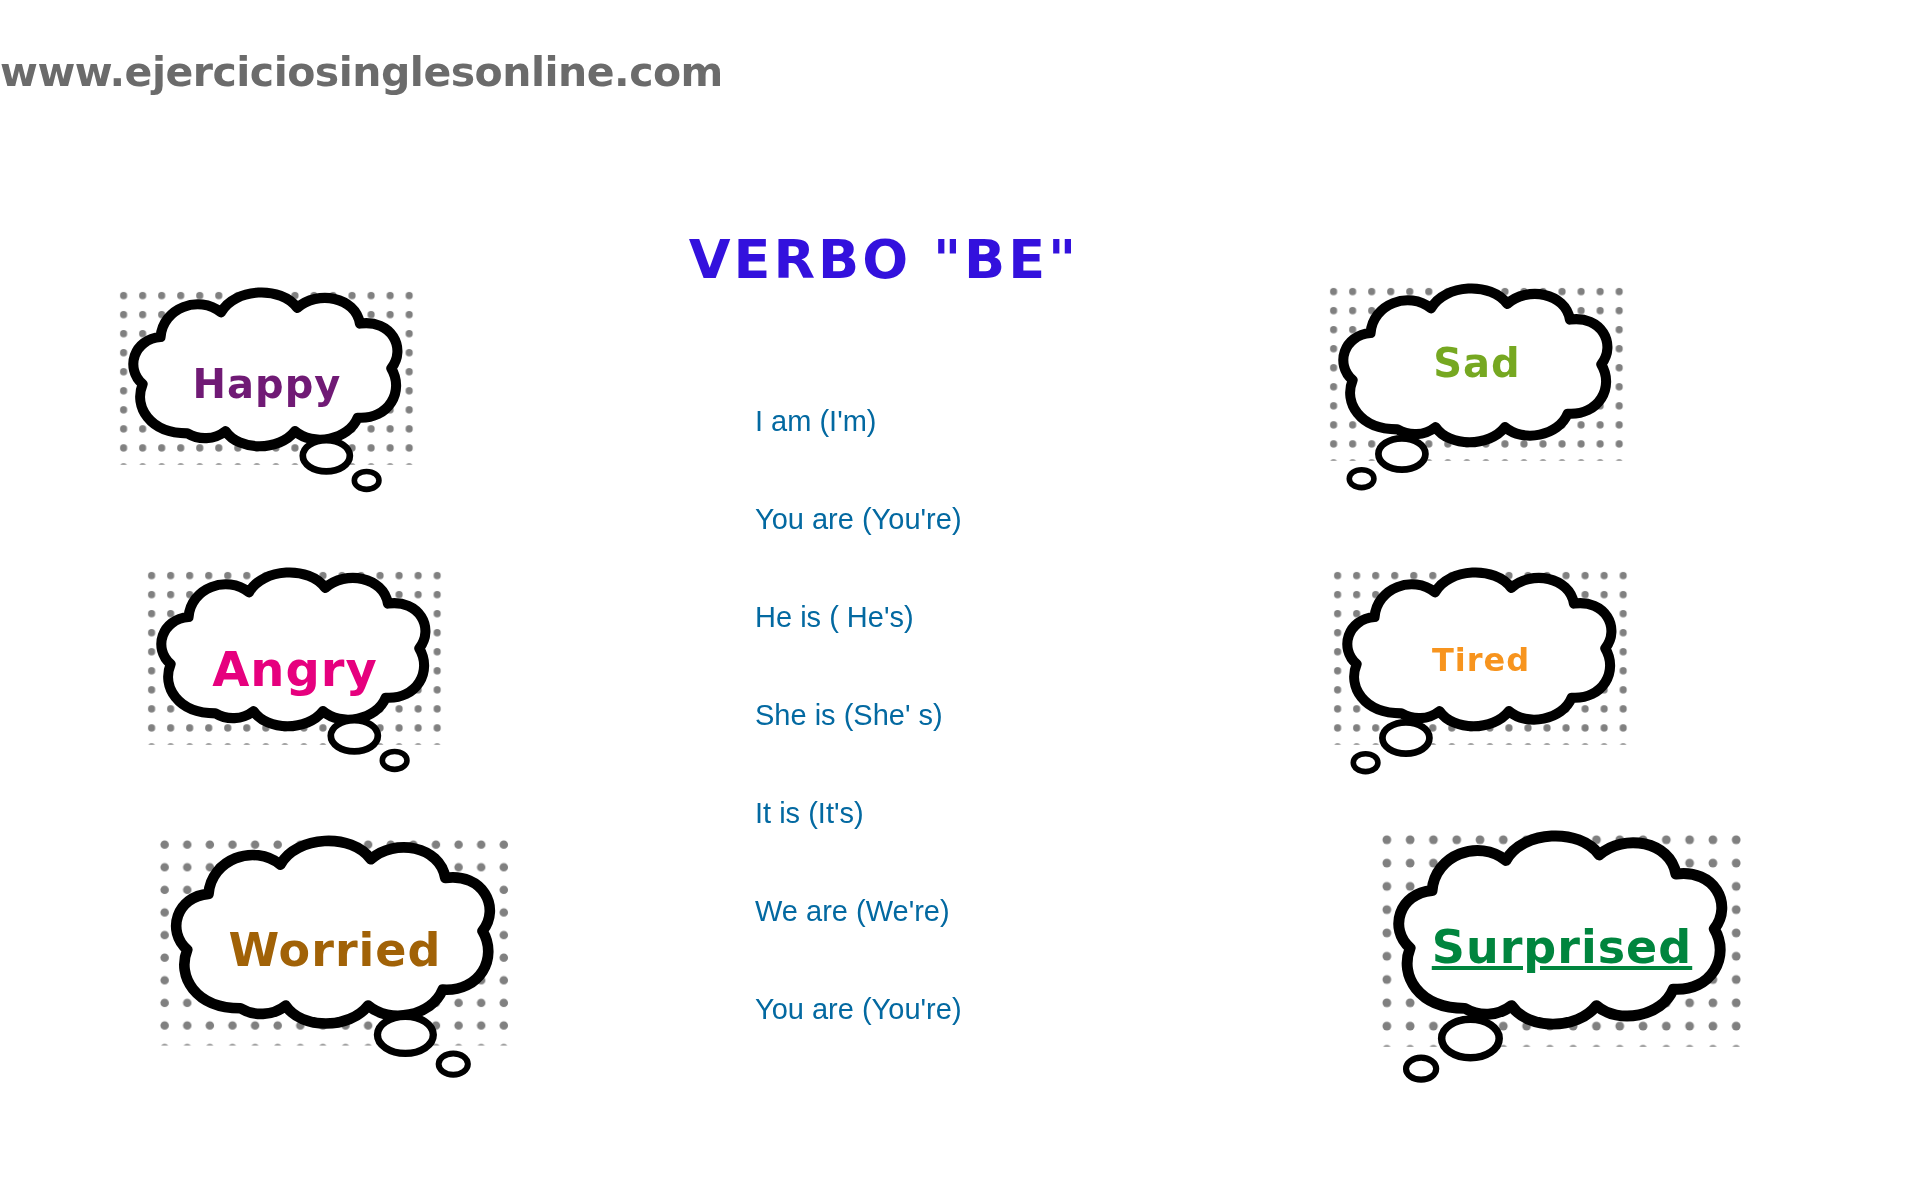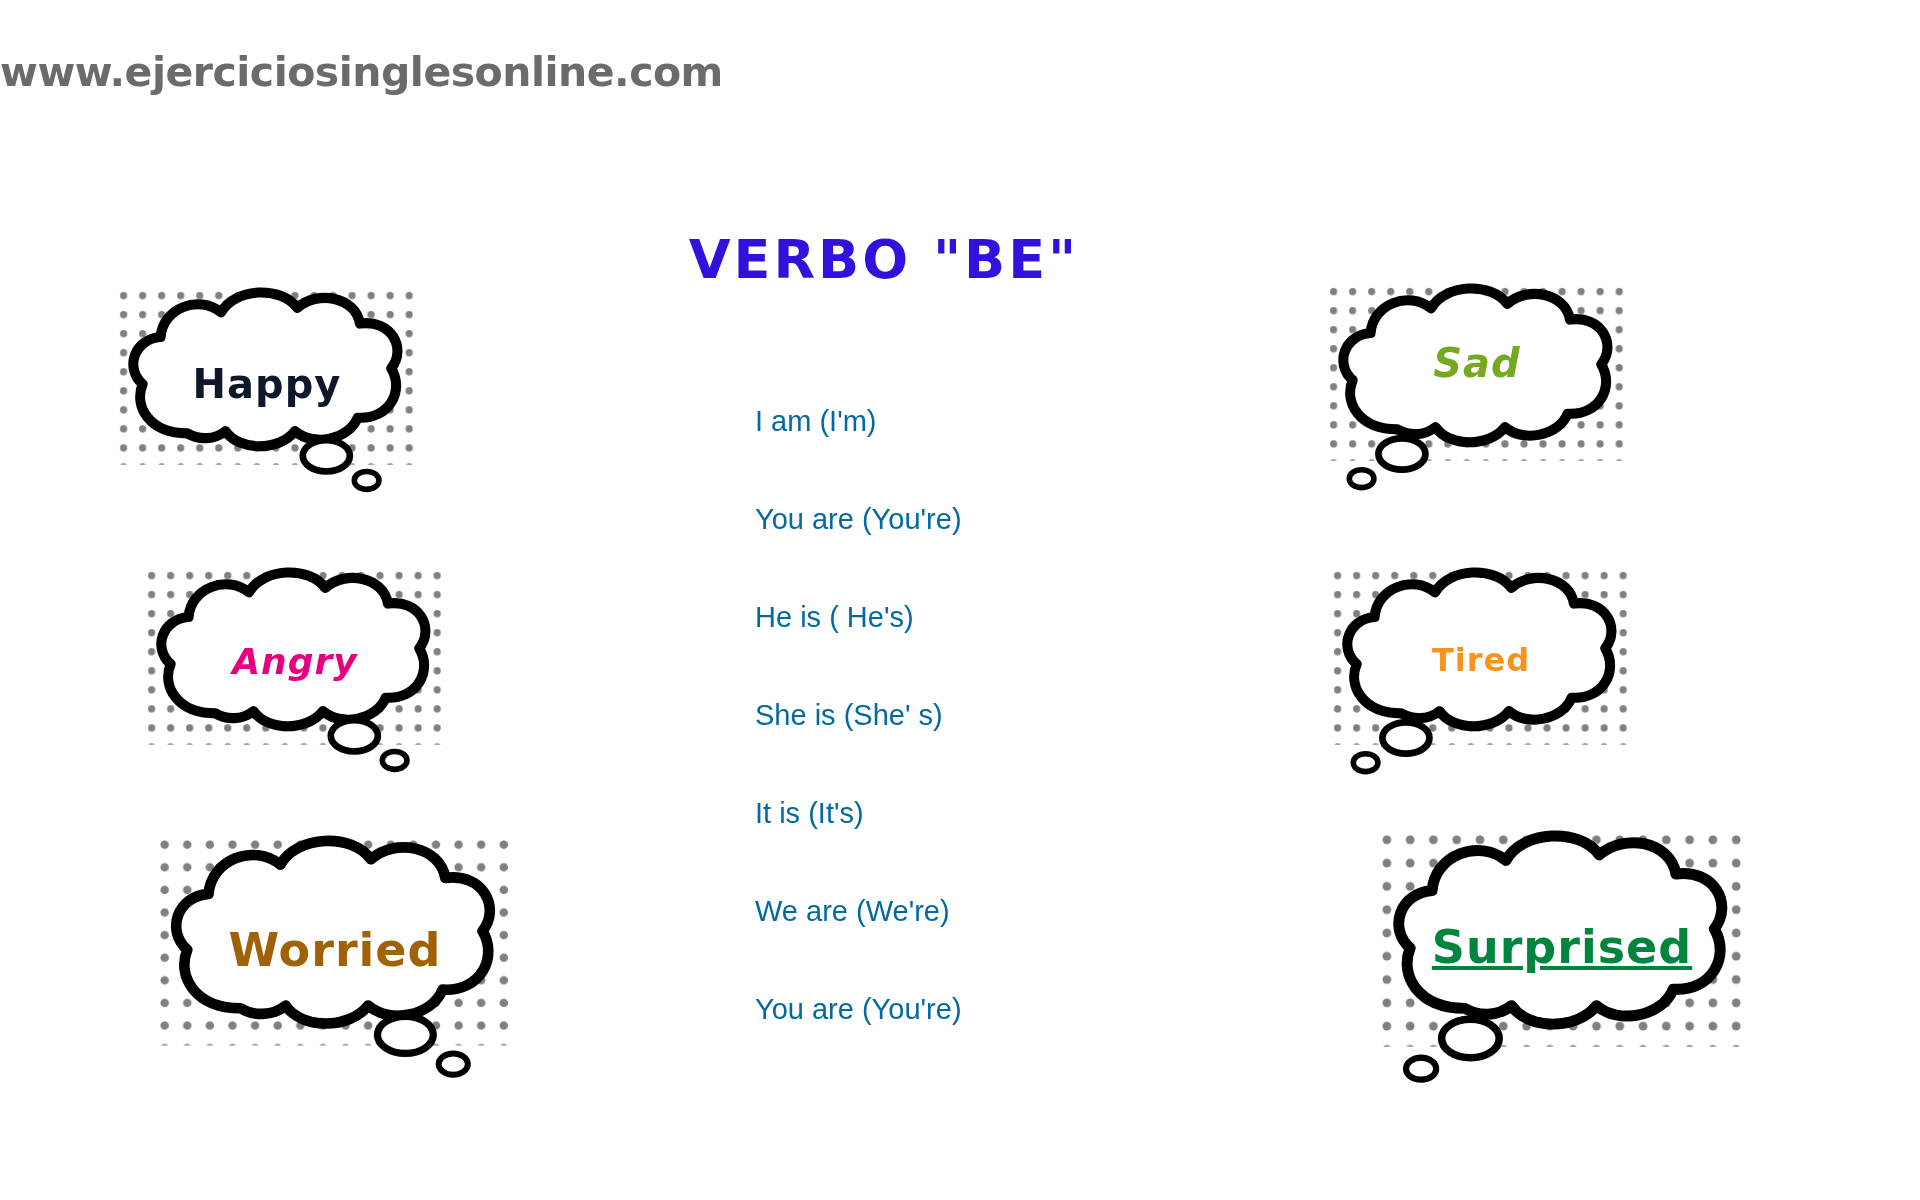--- a/index.html
+++ b/index.html
@@ -123,34 +123,34 @@
 <div class="bubble" style="left:112px; top:282px;">
   <svg width="310" height="230" viewBox="0 0 310 230">
     <g transform="translate(6,8) scale(1.12)">
       <rect x="-4" y="-6" width="268" height="162" fill="url(#halftone)"></rect>
       <use href="#cloudShape" fill="#ffffff"></use>
       <use href="#cloudShape" fill="none" stroke="#000000" stroke-width="9" stroke-linejoin="round"></use>
       <ellipse cx="186" cy="148" rx="21" ry="14" fill="#ffffff" stroke="#000000" stroke-width="6"></ellipse>
       <ellipse cx="222" cy="170" rx="11" ry="8" fill="#ffffff" stroke="#000000" stroke-width="5"></ellipse>
     </g>
   </svg>
-  <div class="bubble-label" style="top:79px; color:#0f172a; font-size:40px;">Happy</div>
+  <div class="bubble-label" style="top:79px; color:#701a75; font-size:40px;">Happy</div>
 </div>
 
 <div class="bubble" style="left:140px; top:562px;">
   <svg width="310" height="230" viewBox="0 0 310 230">
     <g transform="translate(6,8) scale(1.12)">
       <rect x="-4" y="-6" width="268" height="162" fill="url(#halftone)"></rect>
       <use href="#cloudShape" fill="#ffffff"></use>
       <use href="#cloudShape" fill="none" stroke="#000000" stroke-width="9" stroke-linejoin="round"></use>
       <ellipse cx="186" cy="148" rx="21" ry="14" fill="#ffffff" stroke="#000000" stroke-width="6"></ellipse>
       <ellipse cx="222" cy="170" rx="11" ry="8" fill="#ffffff" stroke="#000000" stroke-width="5"></ellipse>
     </g>
   </svg>
-  <div class="bubble-label" style="top:79px; color:#e6007e; font-size:36px;font-style:italic;">Angry</div>
+  <div class="bubble-label" style="top:79px; color:#e6007e; font-size:48px;">Angry</div>
 </div>
 
 <div class="bubble" style="left:150px; top:830px;">
   <svg width="370" height="270" viewBox="0 0 370 270">
     <g transform="translate(8,8) scale(1.33)">
       <rect x="-4" y="-6" width="268" height="162" fill="url(#halftone)"></rect>
       <use href="#cloudShape" fill="#ffffff"></use>
       <use href="#cloudShape" fill="none" stroke="#000000" stroke-width="8" stroke-linejoin="round"></use>
       <ellipse cx="186" cy="148" rx="21" ry="14" fill="#ffffff" stroke="#000000" stroke-width="5.5"></ellipse>
       <ellipse cx="222" cy="170" rx="11" ry="8" fill="#ffffff" stroke="#000000" stroke-width="4.5"></ellipse>
@@ -162,21 +162,21 @@
 <div class="bubble" style="left:1322px; top:278px;">
   <svg width="310" height="230" viewBox="0 0 310 230">
     <g transform="translate(6,8) scale(1.12)">
       <rect x="-4" y="-6" width="268" height="162" fill="url(#halftone)"></rect>
       <use href="#cloudShape" fill="#ffffff"></use>
       <use href="#cloudShape" fill="none" stroke="#000000" stroke-width="9" stroke-linejoin="round"></use>
       <ellipse cx="66" cy="150" rx="21" ry="14" fill="#ffffff" stroke="#000000" stroke-width="6"></ellipse>
       <ellipse cx="30" cy="172" rx="11" ry="8" fill="#ffffff" stroke="#000000" stroke-width="5"></ellipse>
     </g>
   </svg>
-  <div class="bubble-label" style="top:62px; color:#76a821; font-size:40px;font-style:italic;">Sad</div>
+  <div class="bubble-label" style="top:62px; color:#76a821; font-size:40px;">Sad</div>
 </div>
 
 <div class="bubble" style="left:1326px; top:562px;">
   <svg width="310" height="230" viewBox="0 0 310 230">
     <g transform="translate(6,8) scale(1.12)">
       <rect x="-4" y="-6" width="268" height="162" fill="url(#halftone)"></rect>
       <use href="#cloudShape" fill="#ffffff"></use>
       <use href="#cloudShape" fill="none" stroke="#000000" stroke-width="9" stroke-linejoin="round"></use>
       <ellipse cx="66" cy="150" rx="21" ry="14" fill="#ffffff" stroke="#000000" stroke-width="6"></ellipse>
       <ellipse cx="30" cy="172" rx="11" ry="8" fill="#ffffff" stroke="#000000" stroke-width="5"></ellipse>

